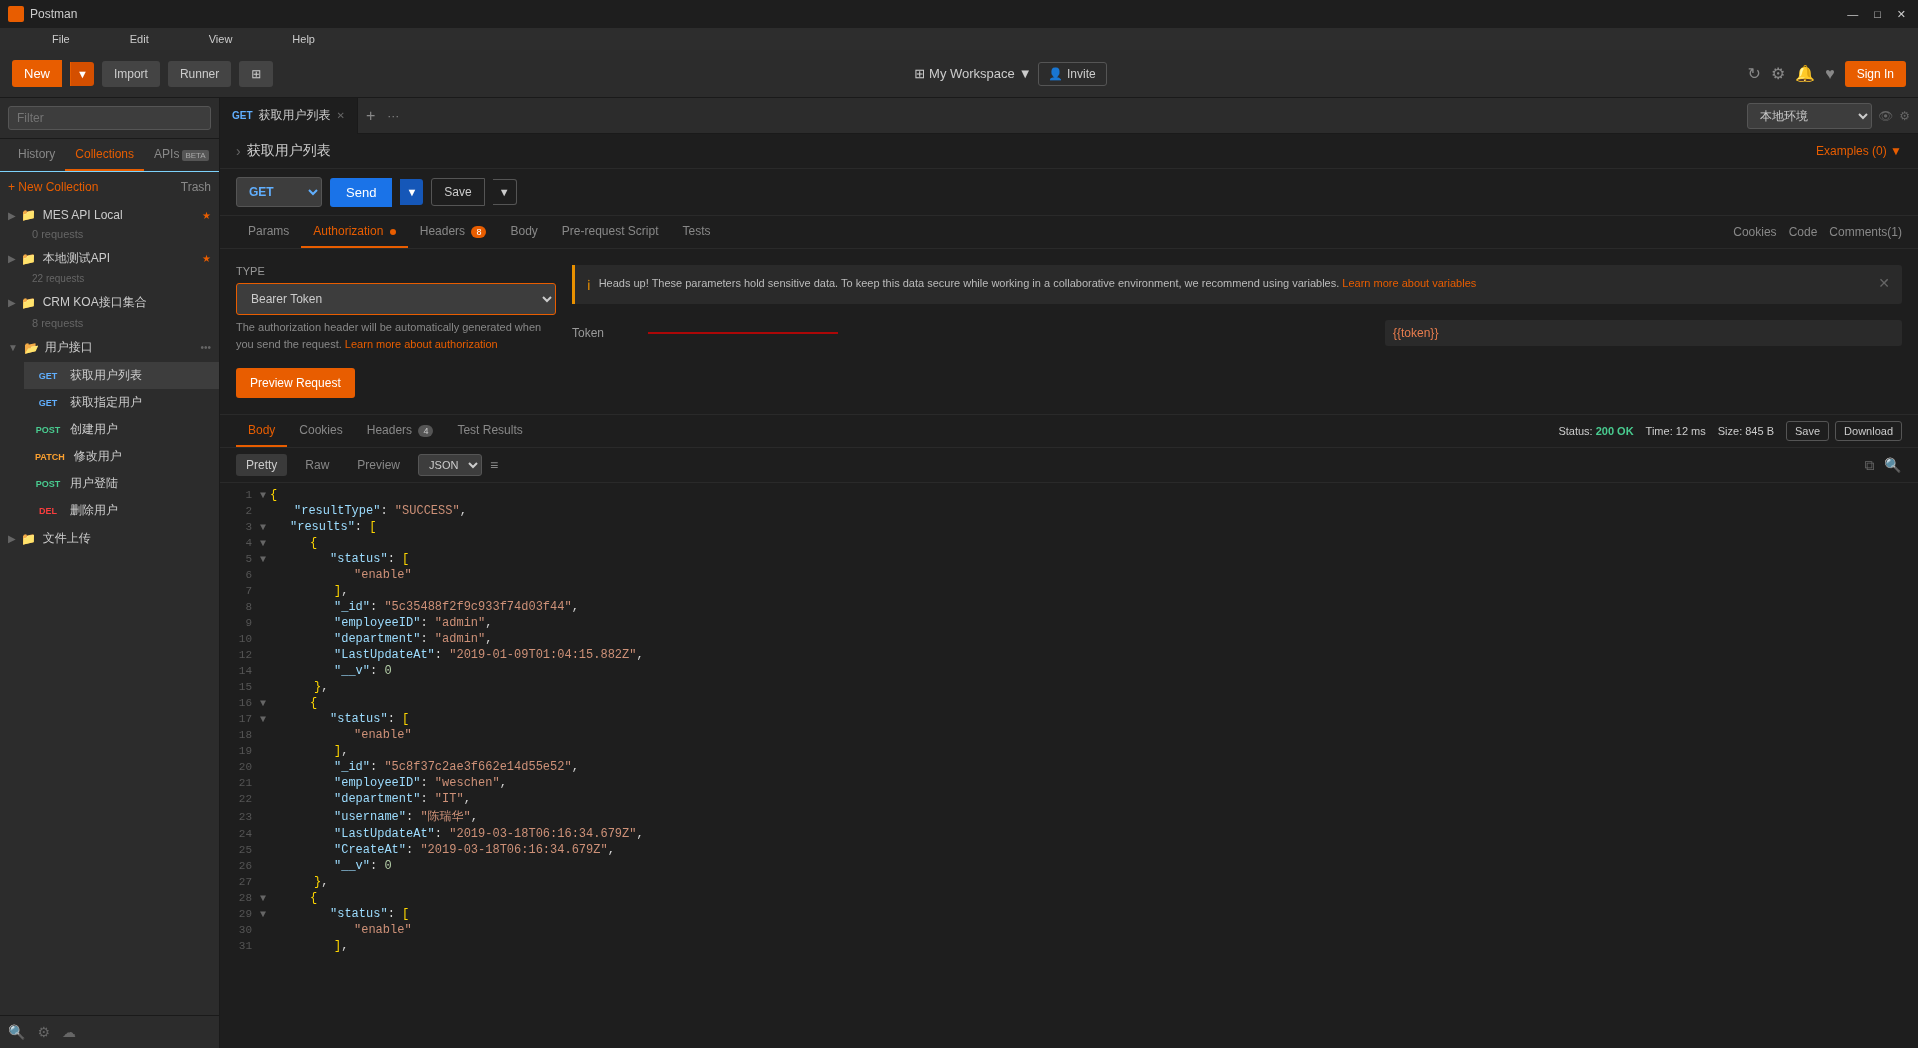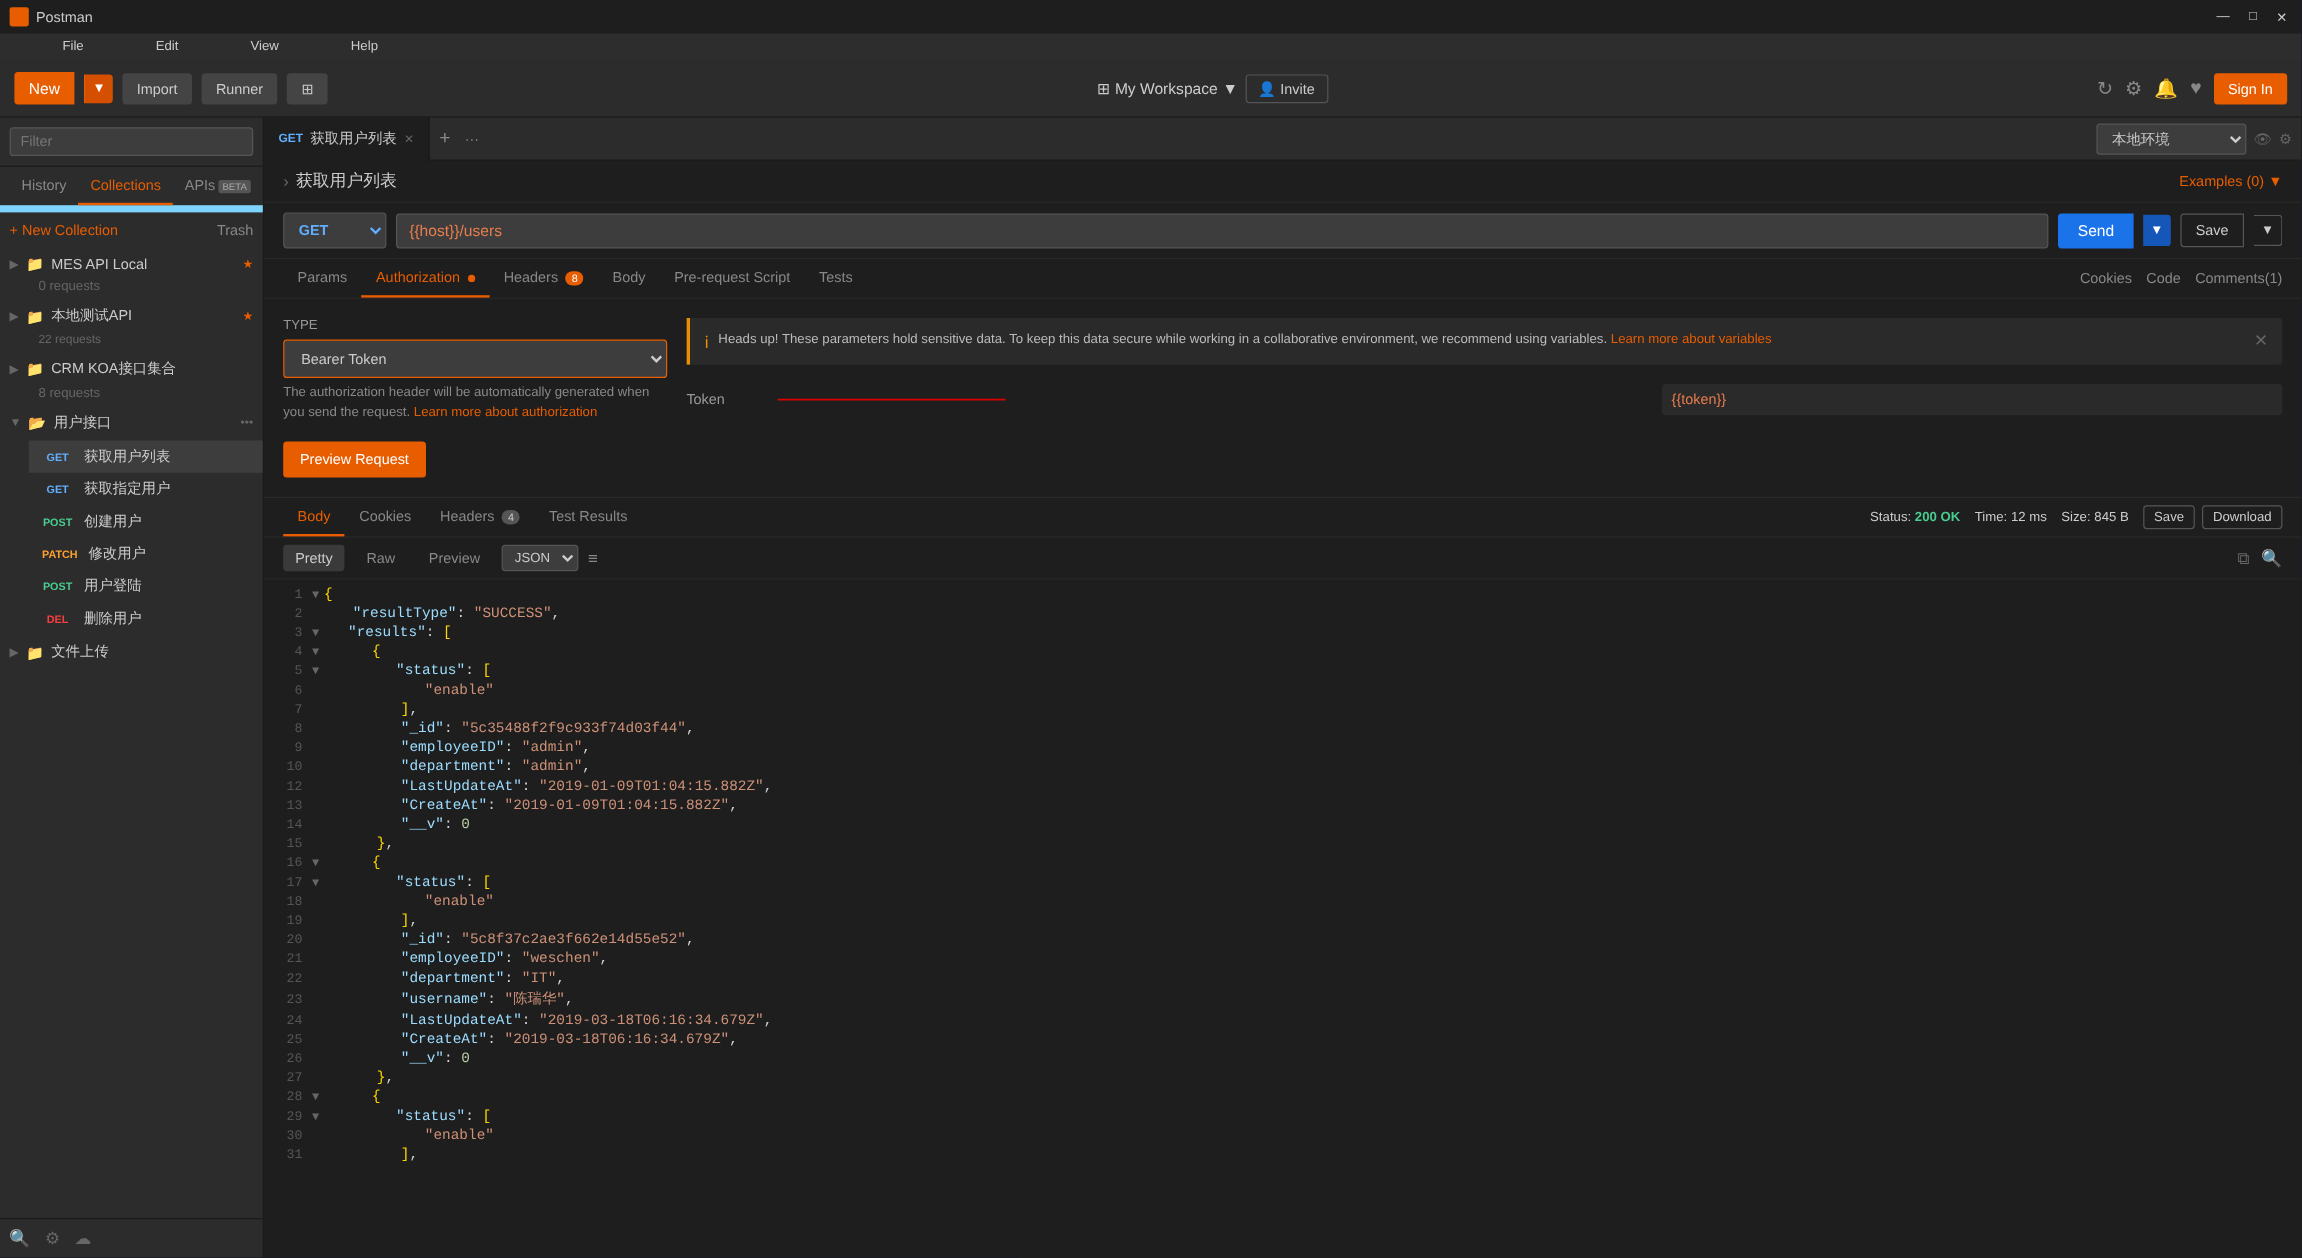--- a/index.html
+++ b/index.html
@@ -128,21 +128,21 @@
       width: 100%;
       background: #3d3d3d;
       border: 1px solid #555;
       border-radius: 3px;
       padding: 4px 8px;
       color: #ccc;
       font-size: 12px;
     }
     .sidebar-tabs {
       display: flex;
-      border-bottom: 6px solid #7dd3fc;
+      border-bottom: 1px solid #7dd3fc;
       padding: 0 8px;
       justify-content: space-between;
     }
     .sidebar-tab {
       padding: 8px 10px;
       color: #888;
       font-size: 12px;
       cursor: pointer;
       border-bottom: 2px solid transparent;
     }
@@ -696,21 +696,20 @@
     </div>
 
     <div class="url-bar">
       <select class="method-select">
         <option>GET</option>
         <option>POST</option>
         <option>PUT</option>
         <option>PATCH</option>
         <option>DELETE</option>
       </select>
-      <input class="url-input" type="text" value="{{host}}/users" style="">
       <button class="send-btn">Send</button>
       <button class="send-arrow">▼</button>
       <button class="save-btn">Save</button>
       <button class="save-arrow">▼</button>
     </div>
 
     <div class="request-tabs">
       <div class="req-tab">Params</div>
       <div class="req-tab active">Authorization <span style="display:inline-block;width:6px;height:6px;background:#e85d00;border-radius:50%;margin-left:3px;"></span></div>
       <div class="req-tab">Headers <span class="badge">8</span></div>
@@ -844,25 +843,20 @@
           <span class="line-number">10</span>
           <span style="display:inline-block;width:14px;"></span>
           <span class="code-text" style="padding-left:60px;"><span class="code-key">"department"</span><span class="code-punctuation">: </span><span class="code-string">"admin"</span><span class="code-punctuation">,</span></span>
         </div>
         <div class="code-line">
           <span class="line-number">12</span>
           <span style="display:inline-block;width:14px;"></span>
           <span class="code-text" style="padding-left:60px;"><span class="code-key">"LastUpdateAt"</span><span class="code-punctuation">: </span><span class="code-string">"2019-01-09T01:04:15.882Z"</span><span class="code-punctuation">,</span></span>
         </div>
         <div class="code-line">
-          <span class="line-number">13</span>
-          <span style="display:inline-block;width:14px;"></span>
-          <span class="code-text" style="padding-left:60px;"><span class="code-key">"CreateAt"</span><span class="code-punctuation">: </span><span class="code-string">"2019-01-09T01:04:15.882Z"</span><span class="code-punctuation">,</span></span>
-        </div>
-        <div class="code-line">
           <span class="line-number">14</span>
           <span style="display:inline-block;width:14px;"></span>
           <span class="code-text" style="padding-left:60px;"><span class="code-key">"__v"</span><span class="code-punctuation">: </span><span class="code-number">0</span></span>
         </div>
         <div class="code-line">
           <span class="line-number">15</span>
           <span style="display:inline-block;width:14px;"></span>
           <span class="code-text" style="padding-left:40px;"><span class="code-bracket">}</span><span class="code-punctuation">,</span></span>
         </div>
         <div class="code-line">

